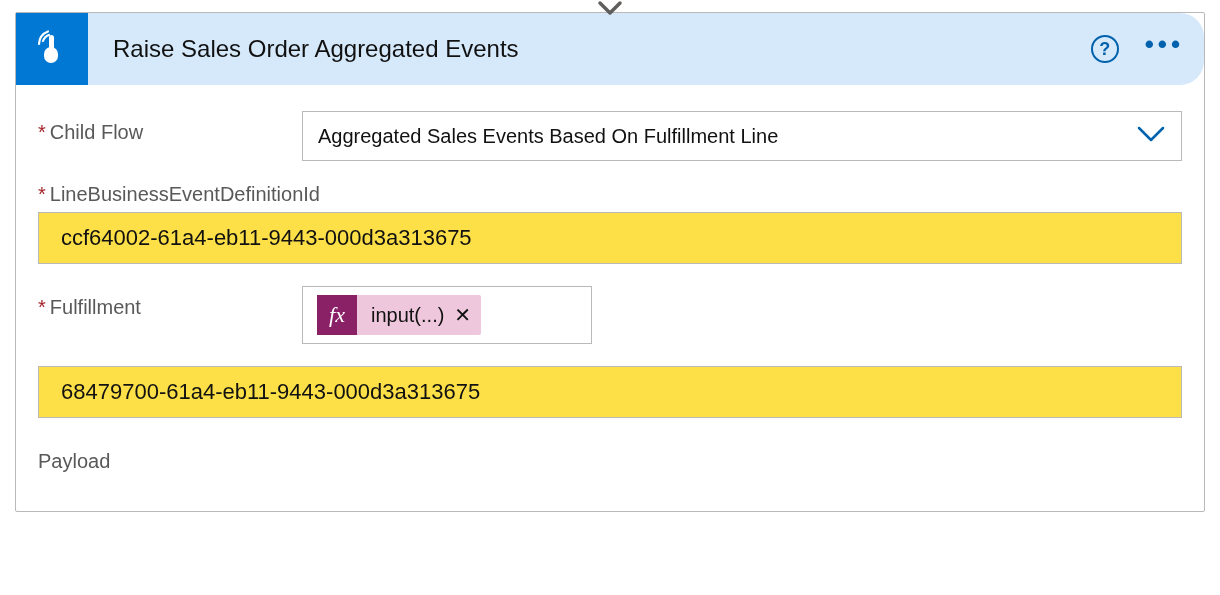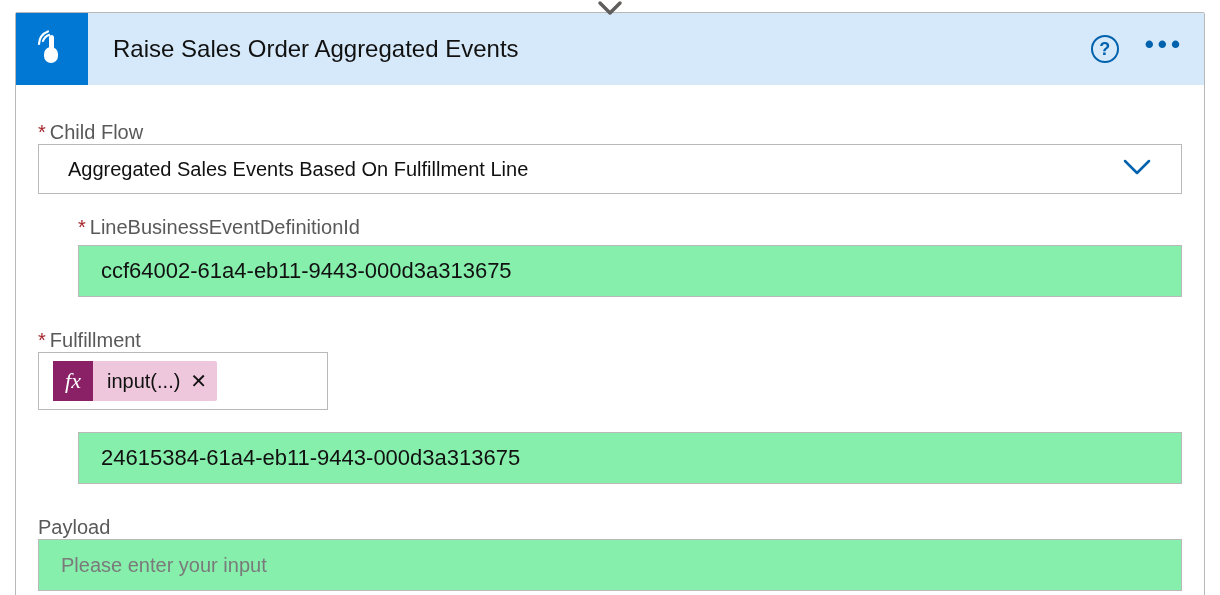--- a/index.html
+++ b/index.html
@@ -30,20 +30,21 @@
     border:1px solid var(--border);
     border-radius:2px;
   }
   
   .hdr{
     height:72px;
     background:var(--blue-soft);
     display:flex;
     align-items:center;
     padding-right:20px;
+    border-radius:24px;
   }
   .hdr-icon{
     width:72px;height:72px;
     background:#0078d4;
     display:flex;align-items:center;justify-content:center;
     flex-shrink:0;
   }
   .hdr-title{
     flex:1;
     padding-left:25px;
@@ -67,57 +68,57 @@
     font-size:26px;
     letter-spacing:4px;
     font-weight:700;
     padding-bottom:10px;
   }
 
   
   .body{
     padding:26px 22px;
   }
-  .row{display:flex;margin-bottom:22px;flex-direction:column;}
+  .row{display:flex;margin-bottom:22px;}
   .col-lbl{
     width:264px;
     padding-top:10px;
     font-size:20px;
     color:#595959;
     flex-shrink:0;
   }
   .req-star{color:var(--req);padding-right:4px;}
   .col-in{flex:1;}
 
   
   .dropdown{
     border:1px solid var(--border);
     height:50px;
-    padding:0 29px;
+    padding:0 15px;
     display:flex;align-items:center;
     font-size:20px;
     color:#111;
   }
   .dropdown .dd-text{flex:1;}
   .dd-chevron{color:var(--blue-accent);}
 
   
   .stack-lbl{
     font-size:20px;
     color:#595959;
     margin-bottom:6px;
   }
   .textfield{
     border:1px solid var(--border);
     height:52px;
     padding:0 22px;
     display:flex;align-items:center;
     font-size:22px;
     color:#111;
-    background:#86efac;
+    background:#fde047;
   }
   .textfield.ph{color:#7a7a7a;font-size:20px;}
 
   
   .exprwrap{
     border:1px solid var(--border);
     height:58px;
     display:flex;align-items:center;
     padding:0 14px;
     width:290px;
@@ -139,21 +140,21 @@
     font-style:italic;
     font-family:"Segoe UI",serif;
     font-size:22px;
     height:40px;width:40px;
     display:flex;align-items:center;justify-content:center;
     margin-right:14px;
   }
   .expr-x{margin-left:10px;color:#111;font-weight:400;}
 
   
-  .stack{margin-bottom:22px;margin-left:40px;}
+  .stack{margin-bottom:22px;}
 
 </style>
 </head>
 <body>
 
 <div class="flow-arrow">
   <svg width="26" height="18" viewBox="0 0 26 18">
     <polyline points="3,3 13,13 23,3" fill="none" stroke="#605e5c" stroke-width="3.5" stroke-linecap="round" stroke-linejoin="round"></polyline>
   </svg>
 </div>
@@ -217,27 +218,22 @@
               </span>
             <span>input(...)</span>
             <span class="expr-x">✕</span>
           </span>
         </div>
       </div>
     </div>
 
     <div class="stack">
       <div class="textfield">
-        <span>24615384-61a4-eb11-9443-000d3a313675</span>
+        <span>68479700-61a4-eb11-9443-000d3a313675</span>
       </div>
     </div>
 
     <div class="row" style="margin-bottom:12px">
       <div class="col-lbl">Payload</div>
-      <div class="col-in">
-        <div class="textfield ph">
-          <span>Please enter your input</span>
-        </div>
-      </div>
     </div>
 
   </div>
 </div>
 
 </body></html>

